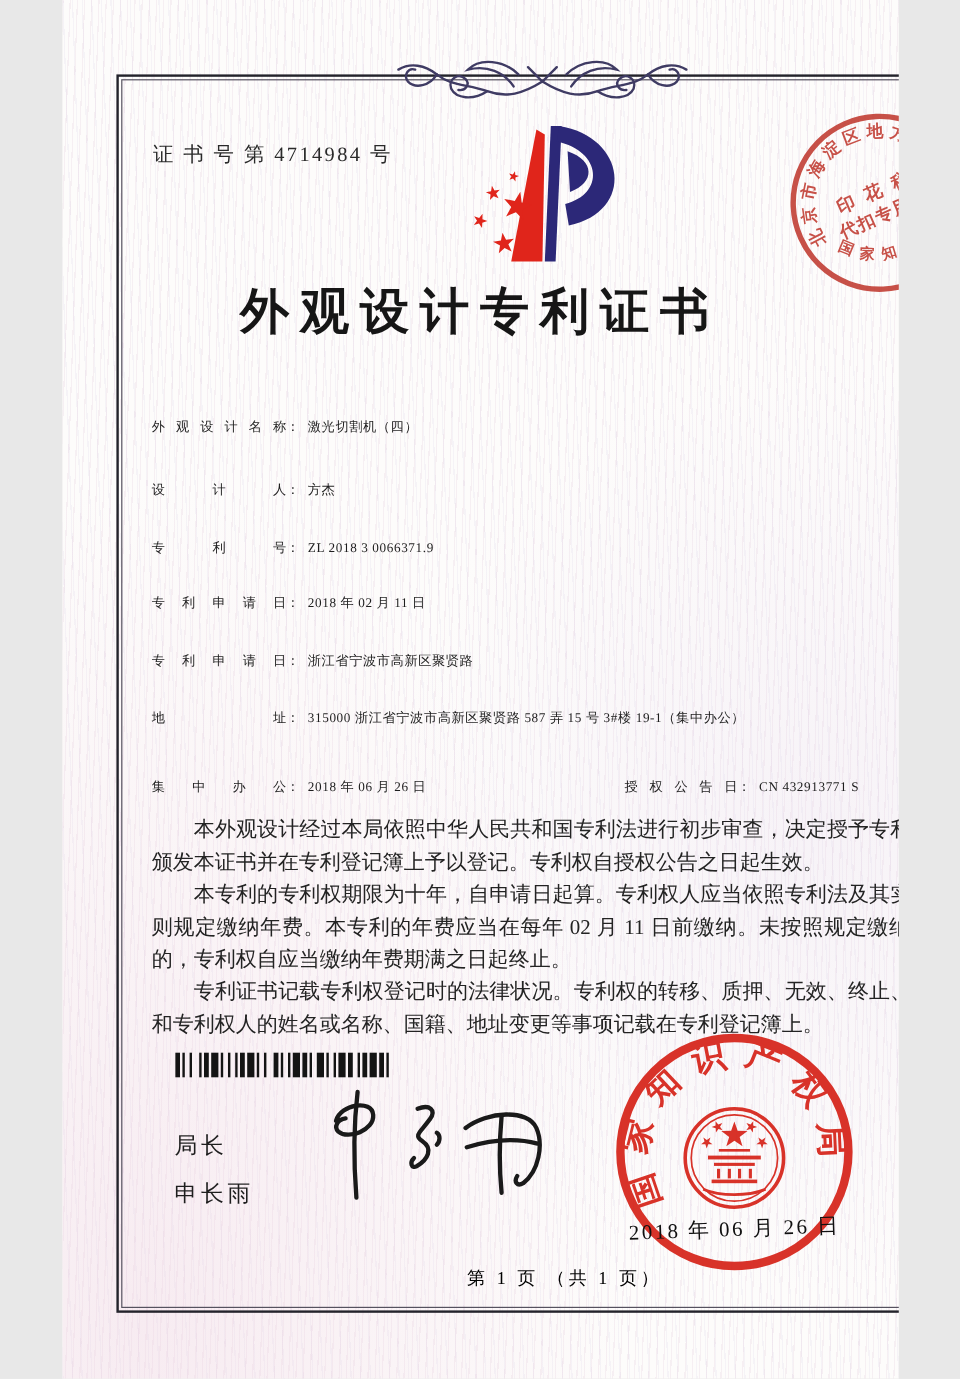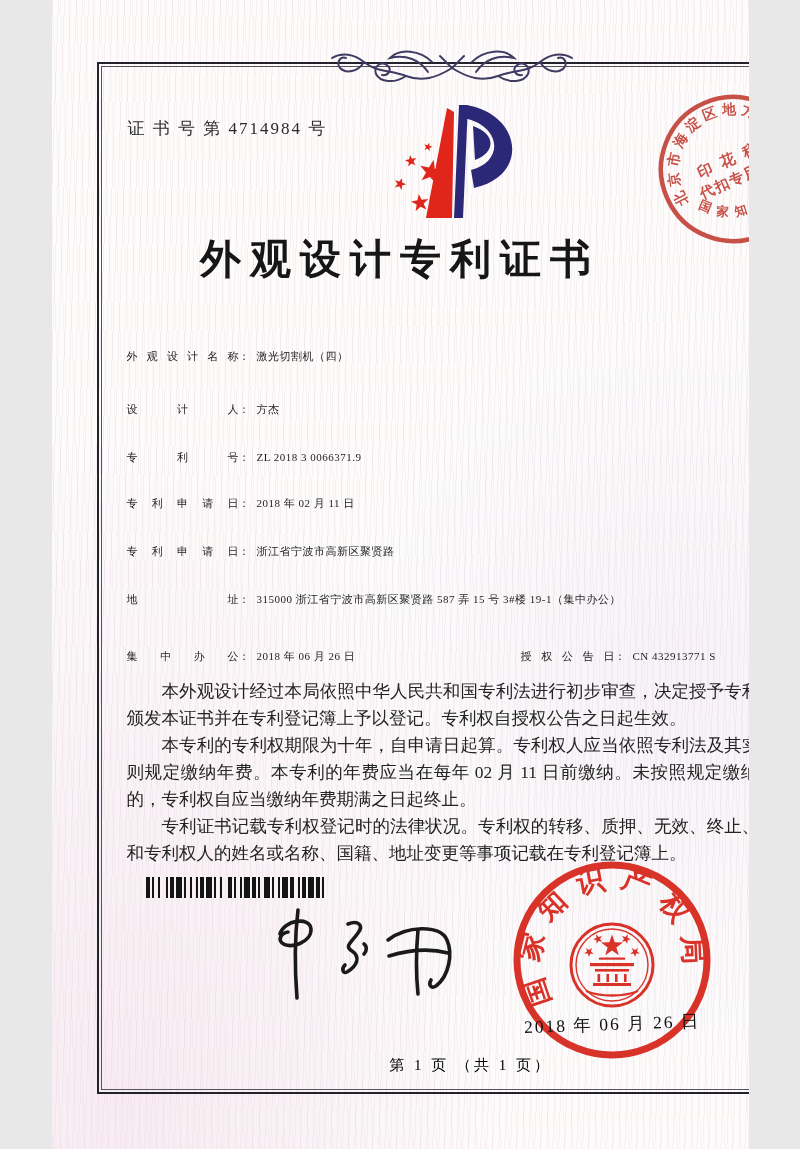--- a/index.html
+++ b/index.html
@@ -184,20 +184,24 @@
   </div>
 
   <div class="paras">
     <p>本外观设计经过本局依照中华人民共和国专利法进行初步审查，决定授予专利权，颁发本证书并在专利登记簿上予以登记。专利权自授权公告之日起生效。</p>
     <p>本专利的专利权期限为十年，自申请日起算。专利权人应当依照专利法及其实施细则规定缴纳年费。本专利的年费应当在每年 02 月 11 日前缴纳。未按照规定缴纳年费的，专利权自应当缴纳年费期满之日起终止。</p>
     <p>专利证书记载专利权登记时的法律状况。专利权的转移、质押、无效、终止、恢复和专利权人的姓名或名称、国籍、地址变更等事项记载在专利登记簿上。</p>
   </div>
 
   <div class="barcode" id="barcode"><span class="bar" style="width: 4px;"></span><span class="gap" style="width: 2px;"></span><span class="bar" style="width: 2px;"></span><span class="gap" style="width: 4px;"></span><span class="bar" style="width: 2px;"></span><span class="gap" style="width: 6px;"></span><span class="bar" style="width: 2px;"></span><span class="gap" style="width: 2px;"></span><span class="bar" style="width: 4px;"></span><span class="gap" style="width: 2px;"></span><span class="bar" style="width: 6px;"></span><span class="gap" style="width: 2px;"></span><span class="bar" style="width: 2px;"></span><span class="gap" style="width: 4px;"></span><span class="bar" style="width: 2px;"></span><span class="gap" style="width: 4px;"></span><span class="bar" style="width: 2px;"></span><span class="gap" style="width: 2px;"></span><span class="bar" style="width: 4px;"></span><span class="gap" style="width: 2px;"></span><span class="bar" style="width: 6px;"></span><span class="gap" style="width: 2px;"></span><span class="bar" style="width: 2px;"></span><span class="gap" style="width: 4px;"></span><span class="bar" style="width: 2px;"></span><span class="gap" style="width: 6px;"></span><span class="bar" style="width: 4px;"></span><span class="gap" style="width: 2px;"></span><span class="bar" style="width: 2px;"></span><span class="gap" style="width: 4px;"></span><span class="bar" style="width: 2px;"></span><span class="gap" style="width: 2px;"></span><span class="bar" style="width: 6px;"></span><span class="gap" style="width: 2px;"></span><span class="bar" style="width: 4px;"></span><span class="gap" style="width: 2px;"></span><span class="bar" style="width: 2px;"></span><span class="gap" style="width: 4px;"></span><span class="bar" style="width: 6px;"></span><span class="gap" style="width: 2px;"></span><span class="bar" style="width: 2px;"></span><span class="gap" style="width: 4px;"></span><span class="bar" style="width: 2px;"></span><span class="gap" style="width: 2px;"></span><span class="bar" style="width: 6px;"></span><span class="gap" style="width: 2px;"></span><span class="bar" style="width: 4px;"></span><span class="gap" style="width: 4px;"></span><span class="bar" style="width: 2px;"></span><span class="gap" style="width: 2px;"></span><span class="bar" style="width: 4px;"></span><span class="gap" style="width: 2px;"></span><span class="bar" style="width: 6px;"></span><span class="gap" style="width: 2px;"></span><span class="bar" style="width: 4px;"></span><span class="gap" style="width: 2px;"></span><span class="bar" style="width: 2px;"></span><span class="gap" style="width: 4px;"></span></div>
 
+  <div class="officer">
+    <div>局长</div>
+    <div>申长雨</div>
+  </div>
 
   <svg class="signature" width="210" height="108" viewBox="0 0 210 108">
     <g stroke="#1a1a1a" stroke-width="3.6" fill="none" stroke-linecap="round" stroke-linejoin="round">
       <path d="M38,12 C34,45 35,75 37,100"></path>
       <path d="M20,36 C24,22 50,18 51,31 C52,44 30,52 22,45 C18,41 21,35 28,34"></path>
       <path d="M88,26 C98,22 104,27 98,35 C91,45 84,48 92,53 C101,59 97,68 87,74 C83,76 81,71 85,67"></path>
       <path d="M104,46 C107,48 107,53 104,56"></path>
       <path d="M128,42 C146,28 180,26 187,42 C193,56 189,78 176,88 C171,91 168,87 171,82"></path>
       <path d="M129,58 C152,51 173,51 188,55"></path>
       <path d="M158,32 C156,54 156,76 158,96"></path>

